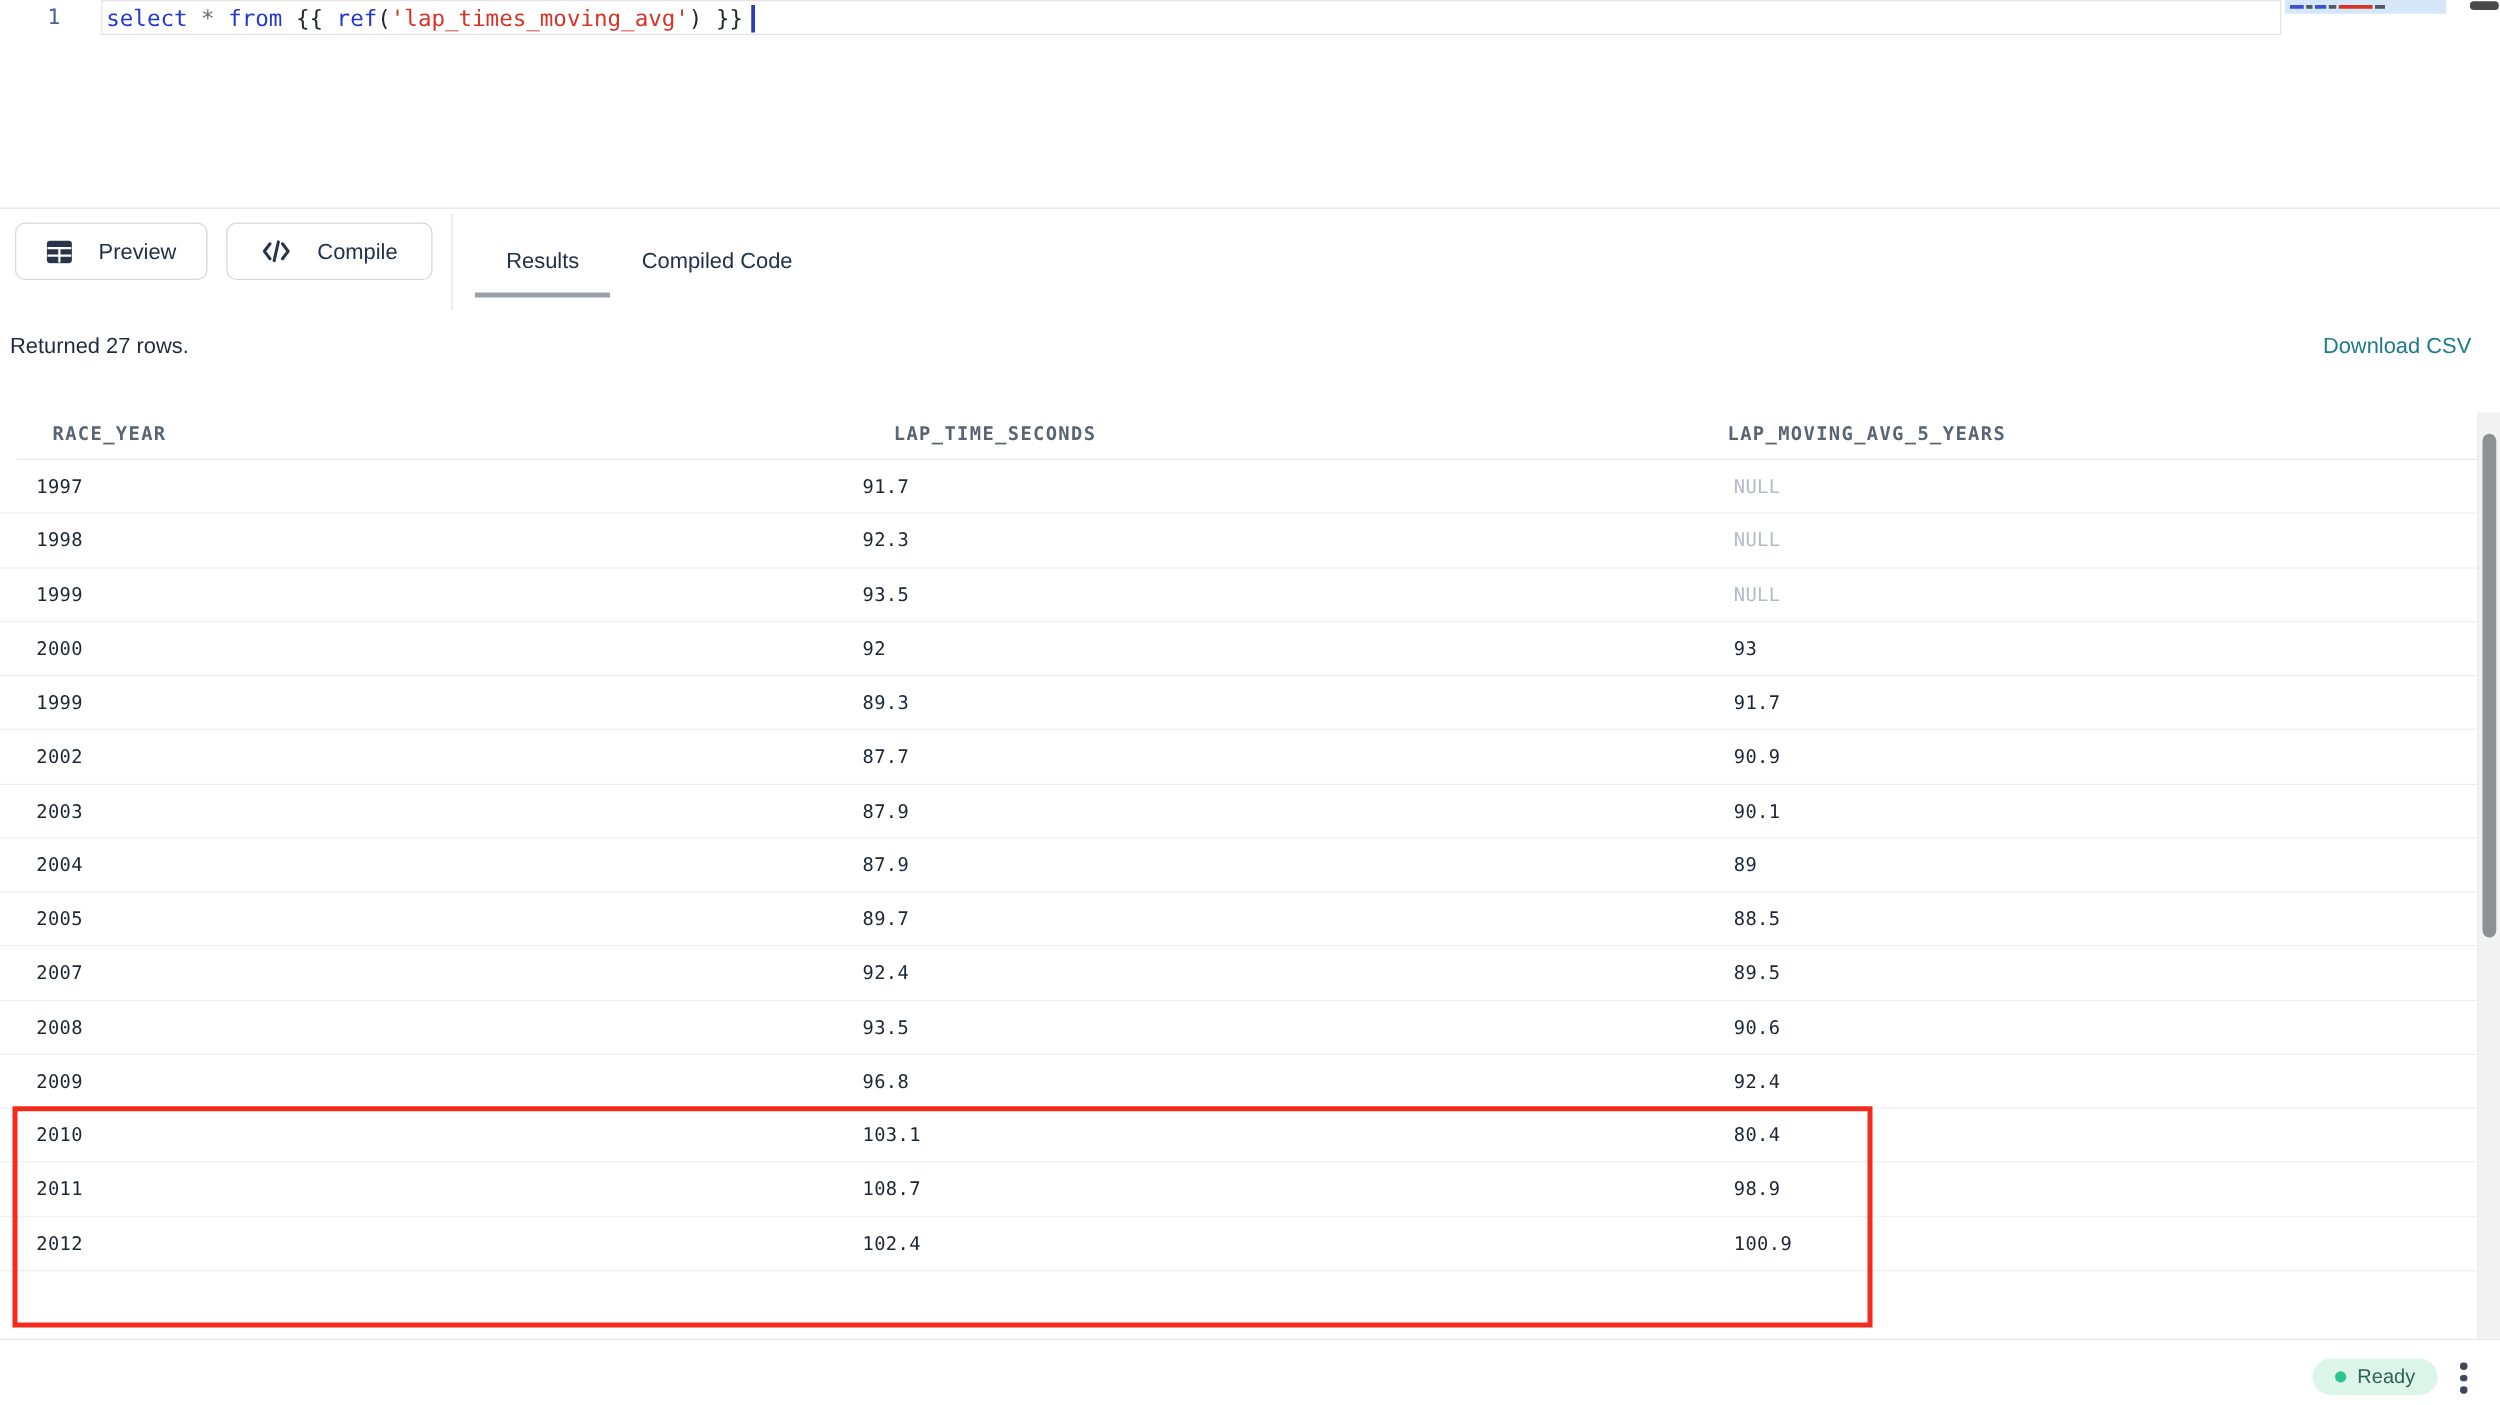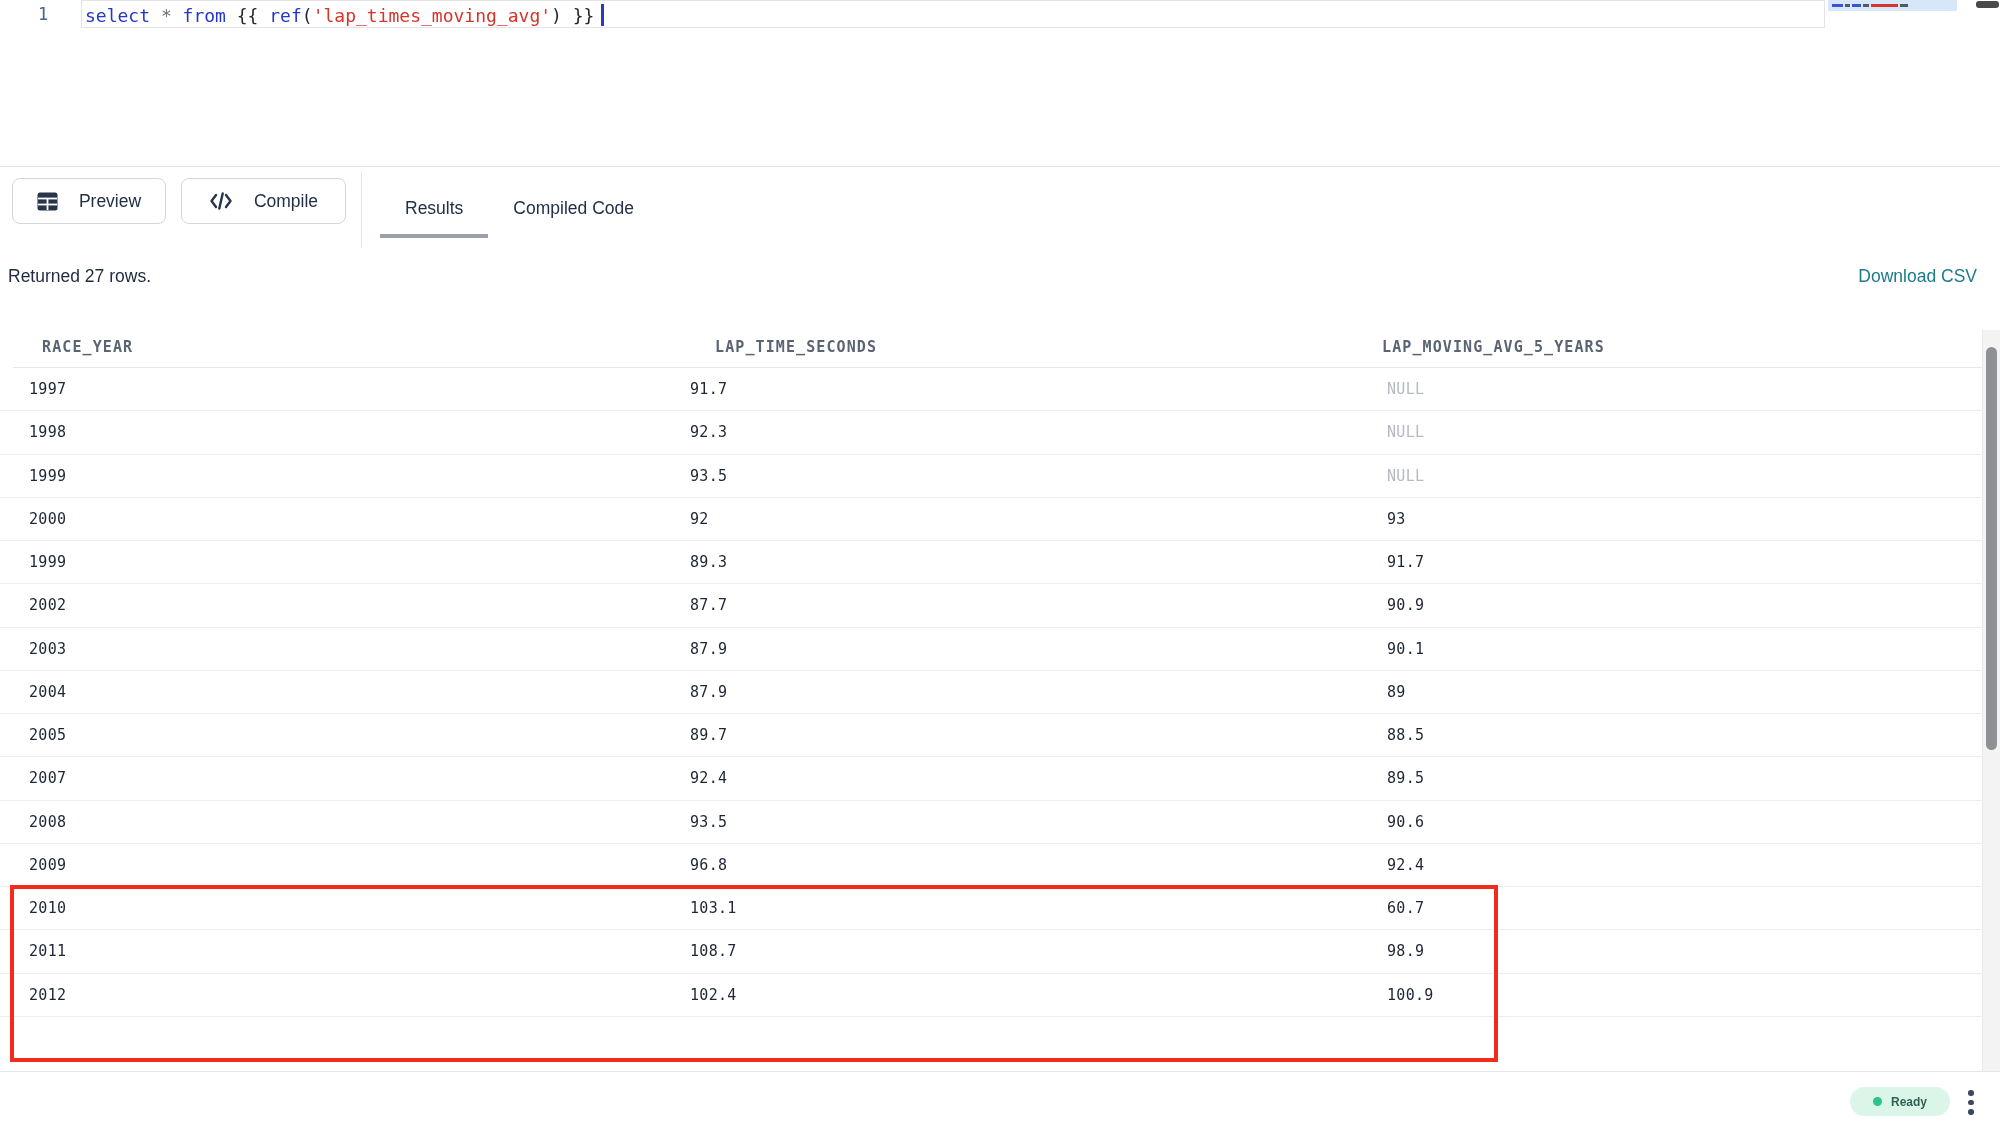--- a/index.html
+++ b/index.html
@@ -60,21 +60,21 @@
   .highlight-box { position:absolute; left:10px; width:1488px; border:4px solid #f32b1c; pointer-events:none; }
 
   .table-scrollbar { position:absolute; left:1982px; top:330px; width:18px; height:741px; background:#f3f3f4; border-left:1px solid #e9e9ea; }
   .table-scroll-thumb { position:absolute; left:3px; top:17px; width:11px; height:403px; background:#8f9093; border-radius:6px; }
 
   
   .statusbar { position:absolute; left:0; top:1071px; width:2000px; height:53px; background:#fff; border-top:1px solid #e4e6e9; }
   .ready-pill { position:absolute; left:1850px; top:15px; width:100px; height:29px; border-radius:15px; background:#dcf5e9;
     display:flex; align-items:center; justify-content:center; gap:9px; }
   .ready-dot { width:9px; height:9px; border-radius:50%; background:#2bc48e; }
-  .ready-label { font-size:12px; color:#2e6253;font-weight:bold; }
+  .ready-label { font-size:16px; color:#2e6253; }
   .kebab { position:absolute; left:1968px; top:18px; display:flex; flex-direction:column; gap:4px; cursor:pointer; }
   .kebab i { width:5.5px; height:5.5px; border-radius:50%; background:#3c485e; }
 </style>
 </head>
 <body>
 
 <div id="app">
 
   <div class="editor">
     <div class="current-line"></div>
@@ -185,21 +185,21 @@
         <span class="td td-2">90.6</span>
       </div>
       <div class="trow">
         <span class="td td-0">2009</span>
         <span class="td td-1">96.8</span>
         <span class="td td-2">92.4</span>
       </div>
       <div class="trow">
         <span class="td td-0">2010</span>
         <span class="td td-1">103.1</span>
-        <span class="td td-2">60.7</span>
+        <span class="td td-2">80.4</span>
       </div>
       <div class="trow">
         <span class="td td-0">2011</span>
         <span class="td td-1">108.7</span>
         <span class="td td-2">98.9</span>
       </div>
       <div class="trow">
         <span class="td td-0">2012</span>
         <span class="td td-1">102.4</span>
         <span class="td td-2">100.9</span>

